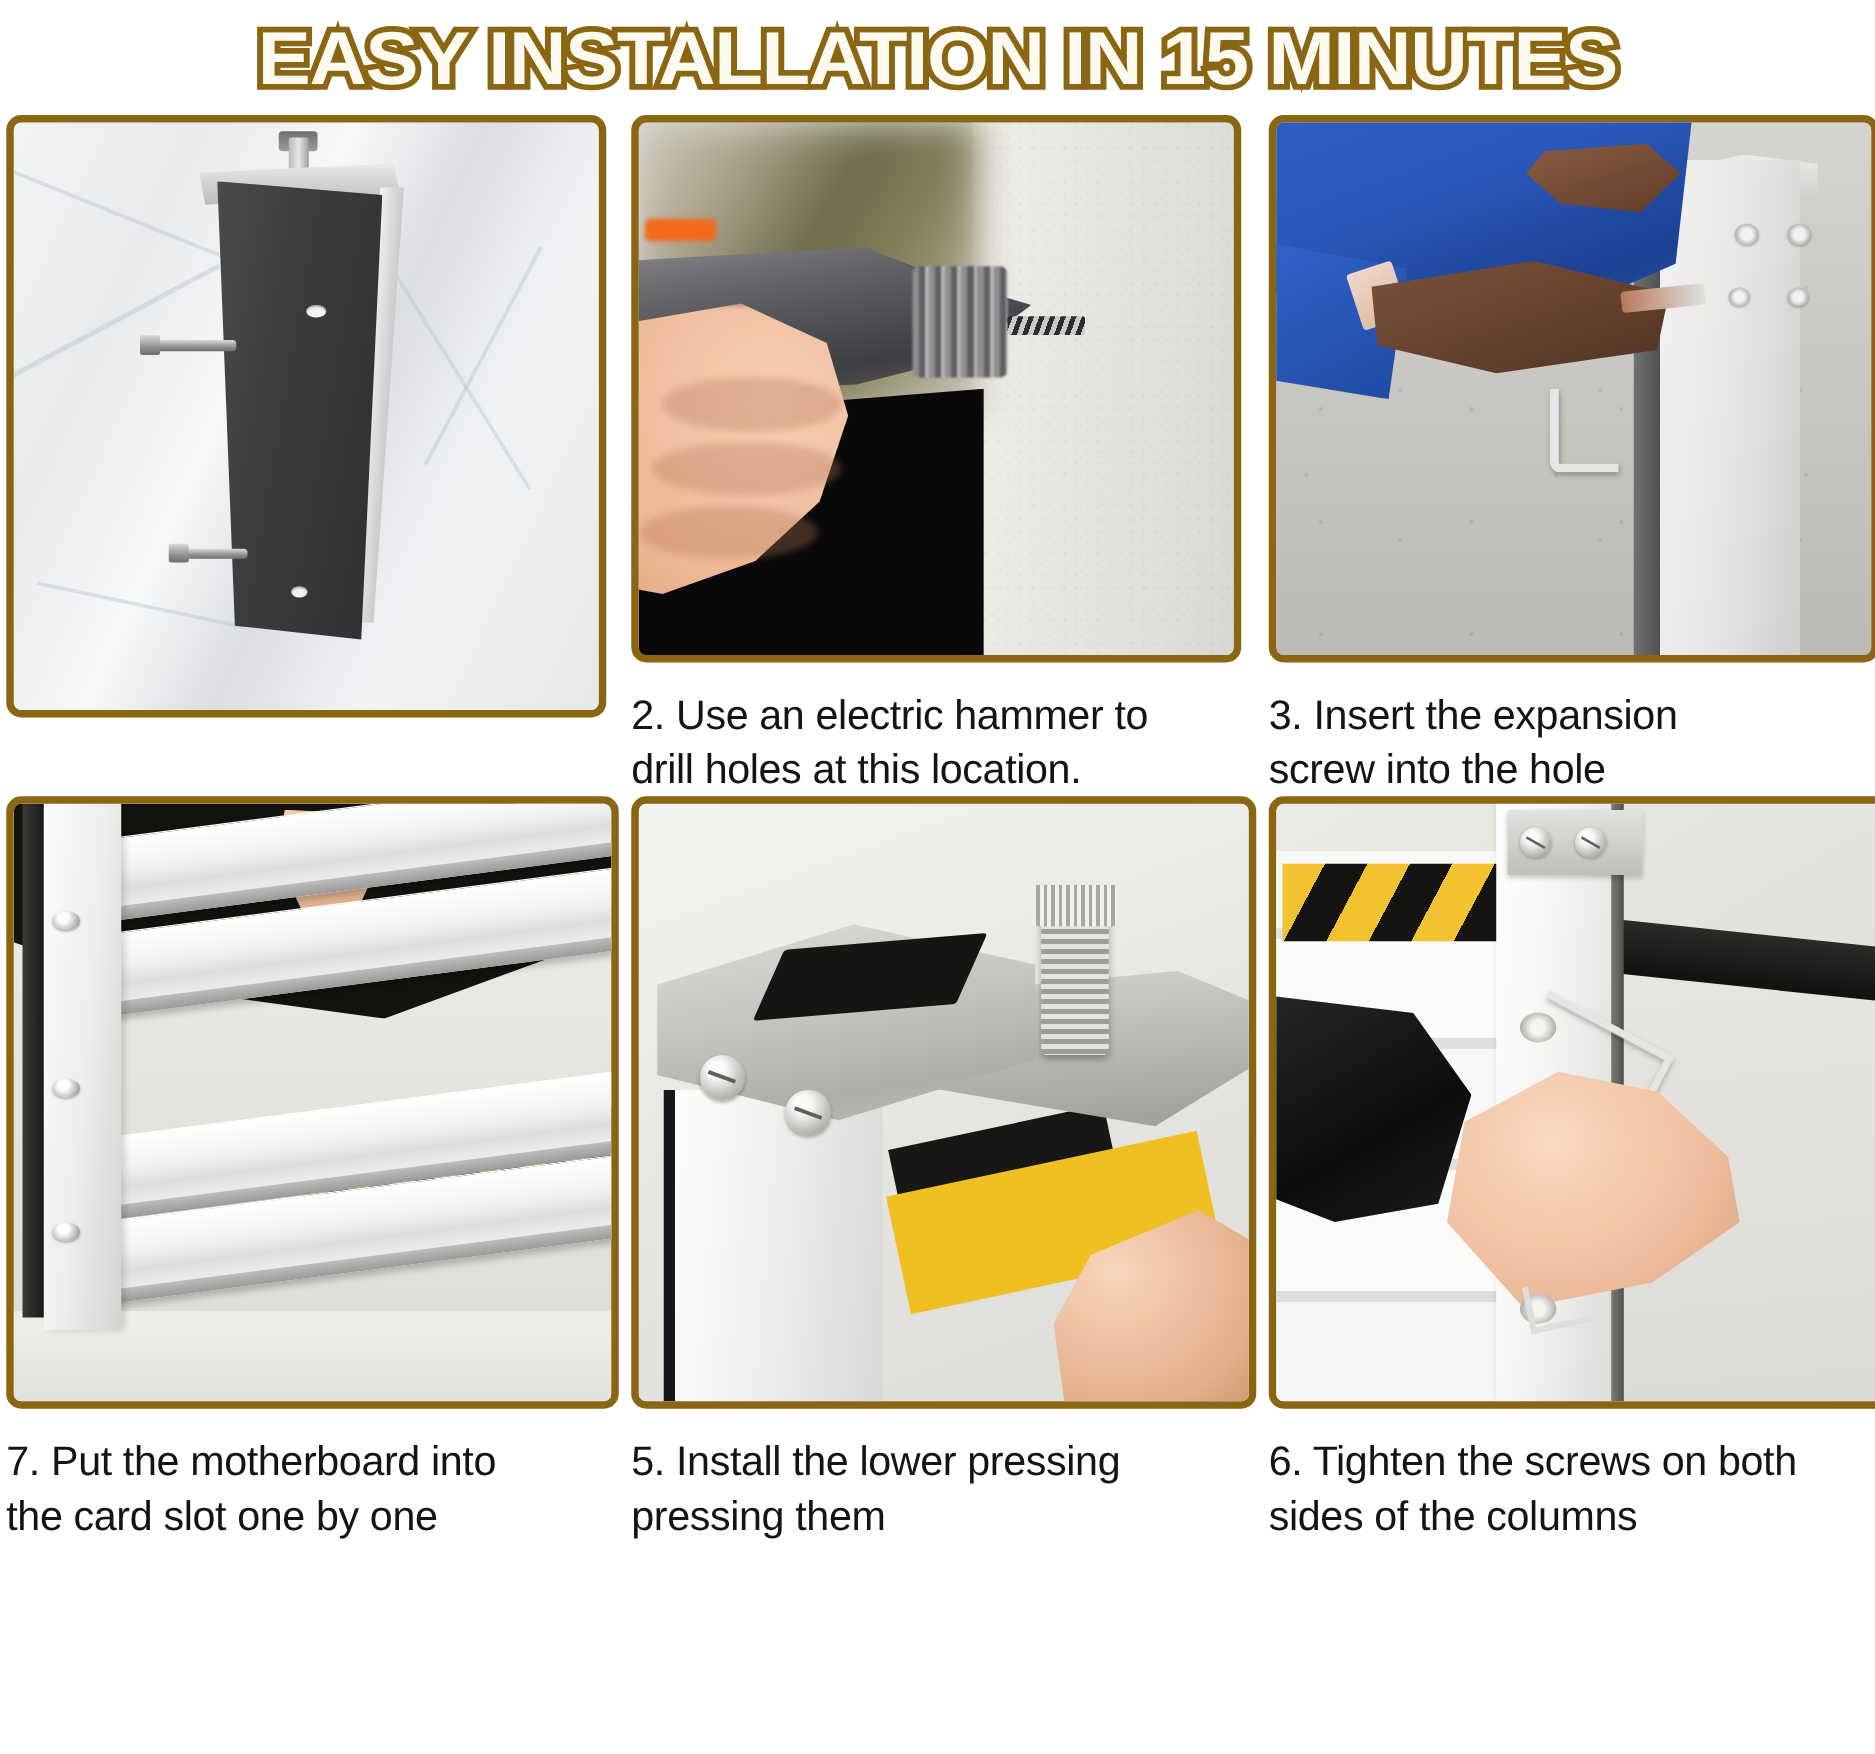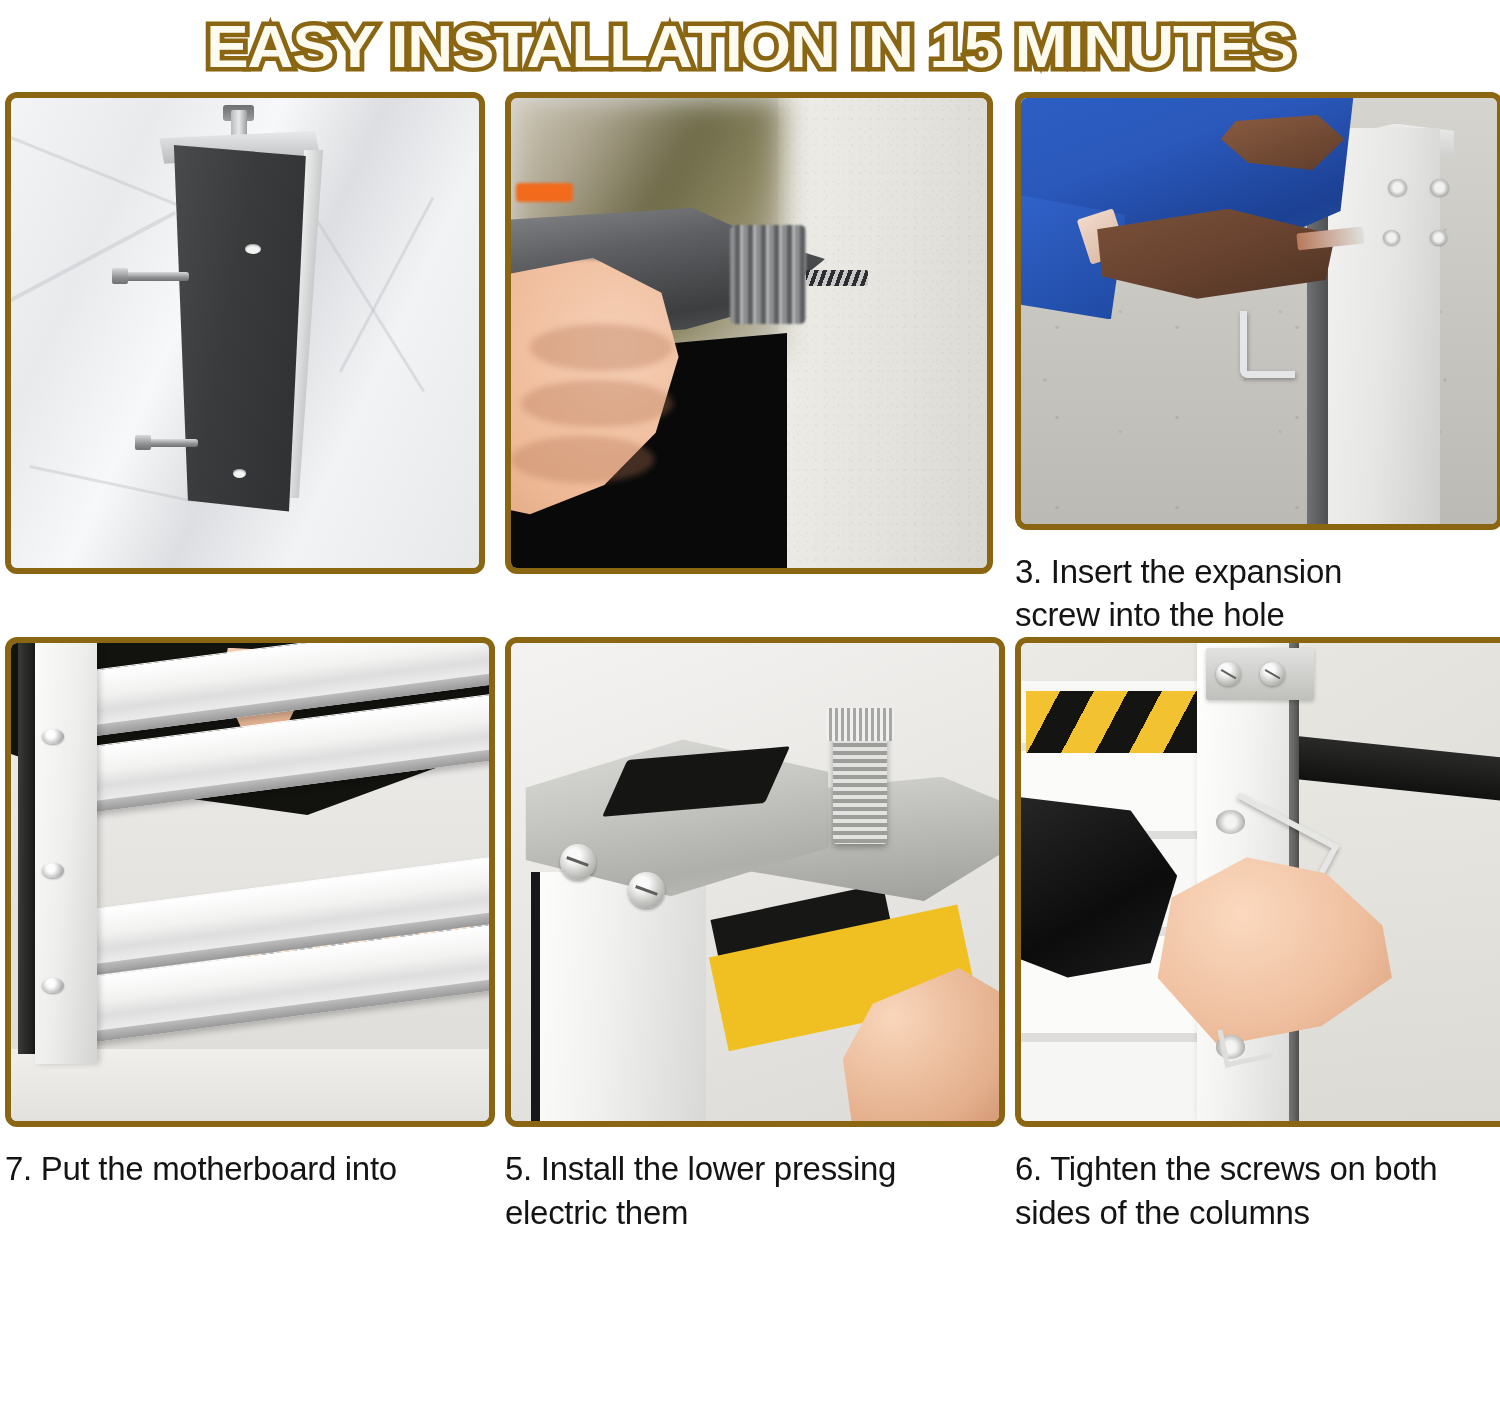--- a/index.html
+++ b/index.html
@@ -327,20 +327,24 @@
         <div class="p2-drill"></div>
         <div class="p2-chuck"></div>
         <div class="p2-orange"></div>
         <div class="p2-bit"></div>
         <div class="p2-hand"></div>
         <div class="p2-fing" style="left:4%;top:48%;width:30%;height:10%;"></div>
         <div class="p2-fing" style="left:2%;top:60%;width:32%;height:10%;"></div>
         <div class="p2-fing" style="left:0;top:72%;width:30%;height:10%;"></div>
       </div>
     </div>
+    <div class="caption">
+      <div>2. Use an electric hammer to</div>
+      <div>drill holes at this location.</div>
+    </div>
   </div>
 
   <div class="cell r1">
     <div class="photo">
       <div class="scene">
         <div class="p3-floor"></div>
         <div class="p3-col-top"></div>
         <div class="p3-col"></div>
         <div class="p3-col-dark"></div>
         <div class="p3-screw" style="left:77%;top:19%;width:4%;height:4%;"></div>
@@ -385,20 +389,21 @@
           </div>
         <div class="p4-post-dark"></div>
         <div class="p4-post"></div>
         <div class="p4-rivet" style="top:18%;"></div>
         <div class="p4-rivet" style="top:46%;"></div>
         <div class="p4-rivet" style="top:70%;"></div>
       </div>
     </div>
     <div class="caption">
       <div>7. Put the motherboard into</div>
+      <div>the card slot one by one</div>
     </div>
   </div>
 
   <div class="cell r2">
     <div class="photo">
       <div class="scene">
         <div class="p5-bg"></div>
         <div class="p5-col-dark"></div>
         <div class="p5-col"></div>
         <div class="p5-black2"></div>
@@ -408,21 +413,21 @@
         <div class="p5-bracket"></div>
         <div class="p5-slot"></div>
         <div class="p5-screw2" style="left:10%;top:42%;"></div>
         <div class="p5-screw2" style="left:24%;top:48%;"></div>
         <div class="p5-bolt"></div>
         <div class="p5-bolt-head"></div>
       </div>
     </div>
     <div class="caption">
       <div>5. Install the lower pressing</div>
-      <div>electric them</div>
+      <div>pressing them</div>
     </div>
   </div>
 
   <div class="cell r2">
     <div class="photo">
       <div class="scene">
         <div class="p6-bg"></div>
         <div class="p6-wallfloor"></div>
         <div class="p6-skirt"></div>
         <div class="p6-boards"></div>

